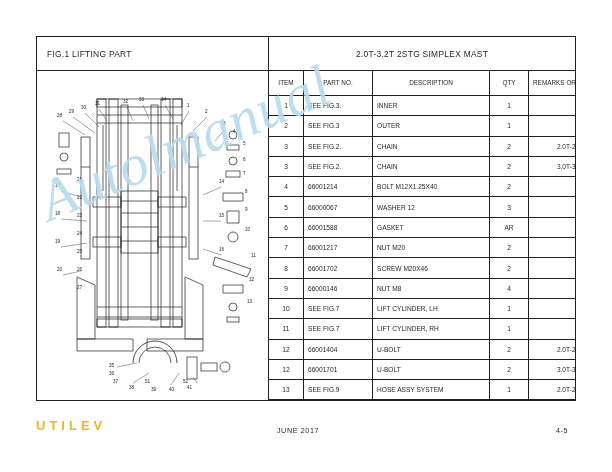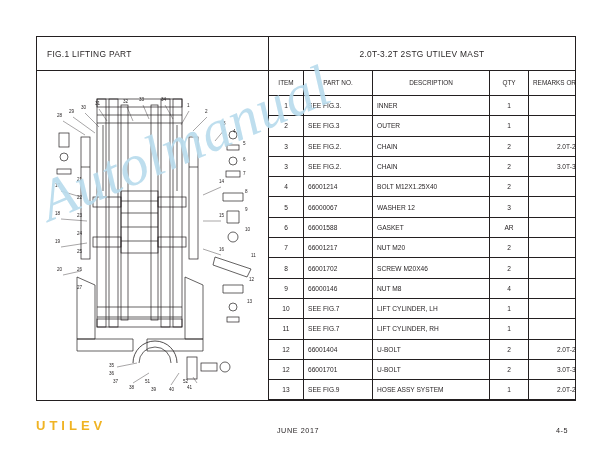--- a/index.html
+++ b/index.html
@@ -178,21 +178,21 @@
 </style>
 </head>
 <body>
 
 <div id="page">
 
   <div class="page-frame">
 
     <div class="header-band">
       <div class="header-left">FIG.1  LIFTING PART</div>
-      <div class="header-right">2.0T-3.2T  2STG UTILEV MAST</div>
+      <div class="header-right">2.0T-3.2T  2STG SIMPLEX MAST</div>
     </div>
 
     <div class="illus-pane">
       <svg width="232" height="330" viewBox="0 0 232 330" xmlns="http://www.w3.org/2000/svg">
         <g stroke="#231f20" fill="none" stroke-width="0.7">
 
           <rect x="60" y="28" width="9" height="228"></rect>
           <rect x="72" y="28" width="9" height="228"></rect>
           <rect x="124" y="28" width="9" height="228"></rect>
           <rect x="136" y="28" width="9" height="228"></rect>

